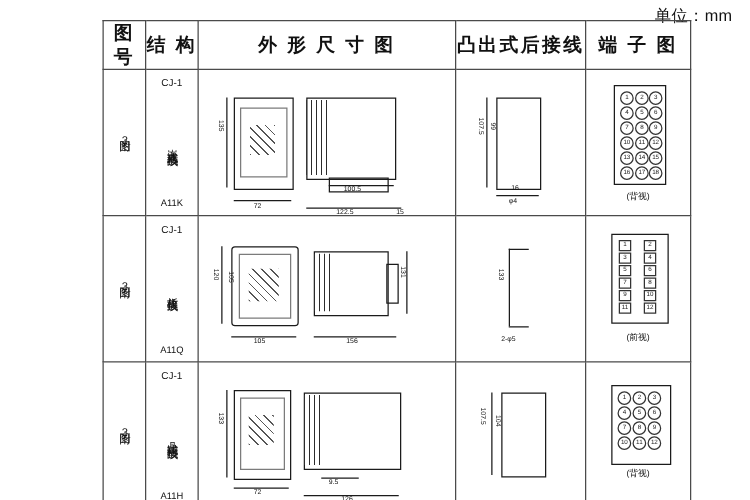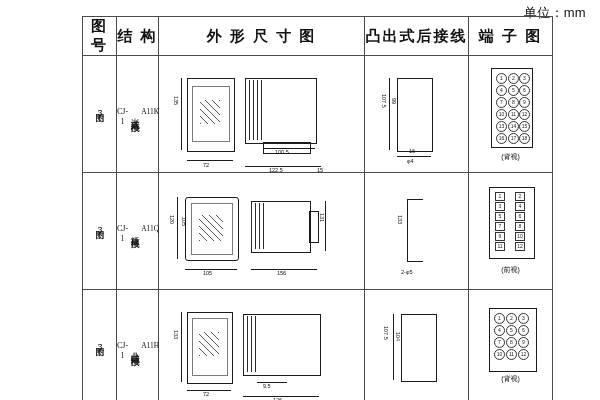--- a/index.html
+++ b/index.html
@@ -55,23 +55,22 @@
   .model{
     font-size:8px;
     line-height:10px;
     padding-top:6px;
   }
   .code-bottom{
     font-size:7.5px;
     padding-bottom:5px;
   }
   .struct-cell{
-    display:flex;flex-direction:row;align-items:center;justify-content:space-between;
+    display:flex;flex-direction:column;align-items:center;justify-content:space-between;
     height:100%;
-    font-family:Liberation Serif, serif;
   }
   .struct-mid{flex:1;display:flex;align-items:center;justify-content:center;}
 
   
   .draw{position:relative;width:100%;height:100%;}
   .ln{position:absolute;background:#1b1b1b;}
   .h{height:1px;}
   .v{width:1px;}
   .box{position:absolute;border:1px solid #1b1b1b;}
   .boxl{position:absolute;border:1px solid #7b7b7b;}

